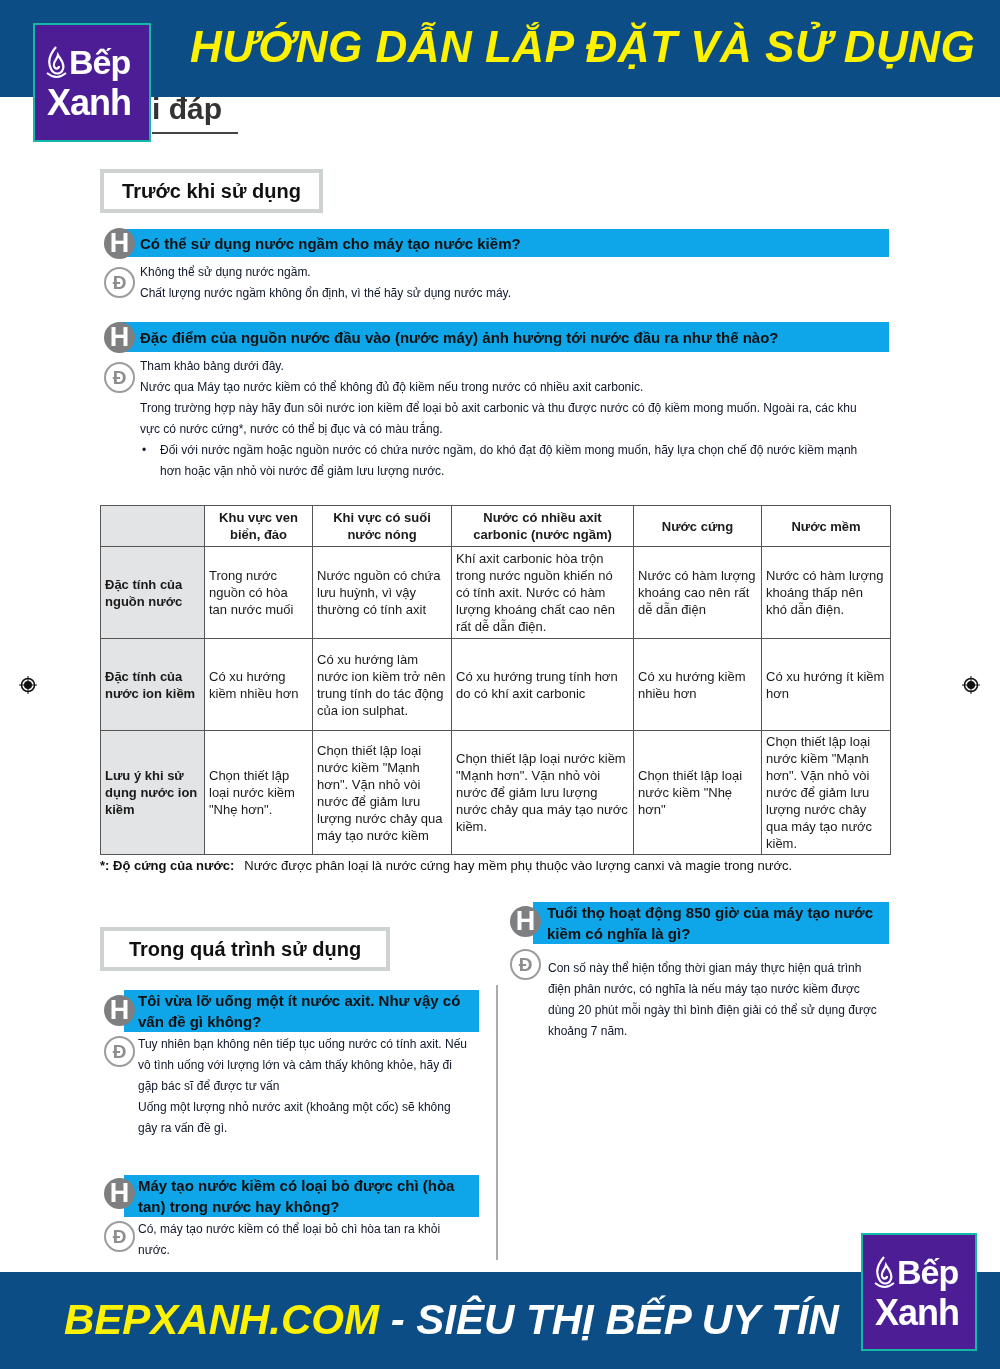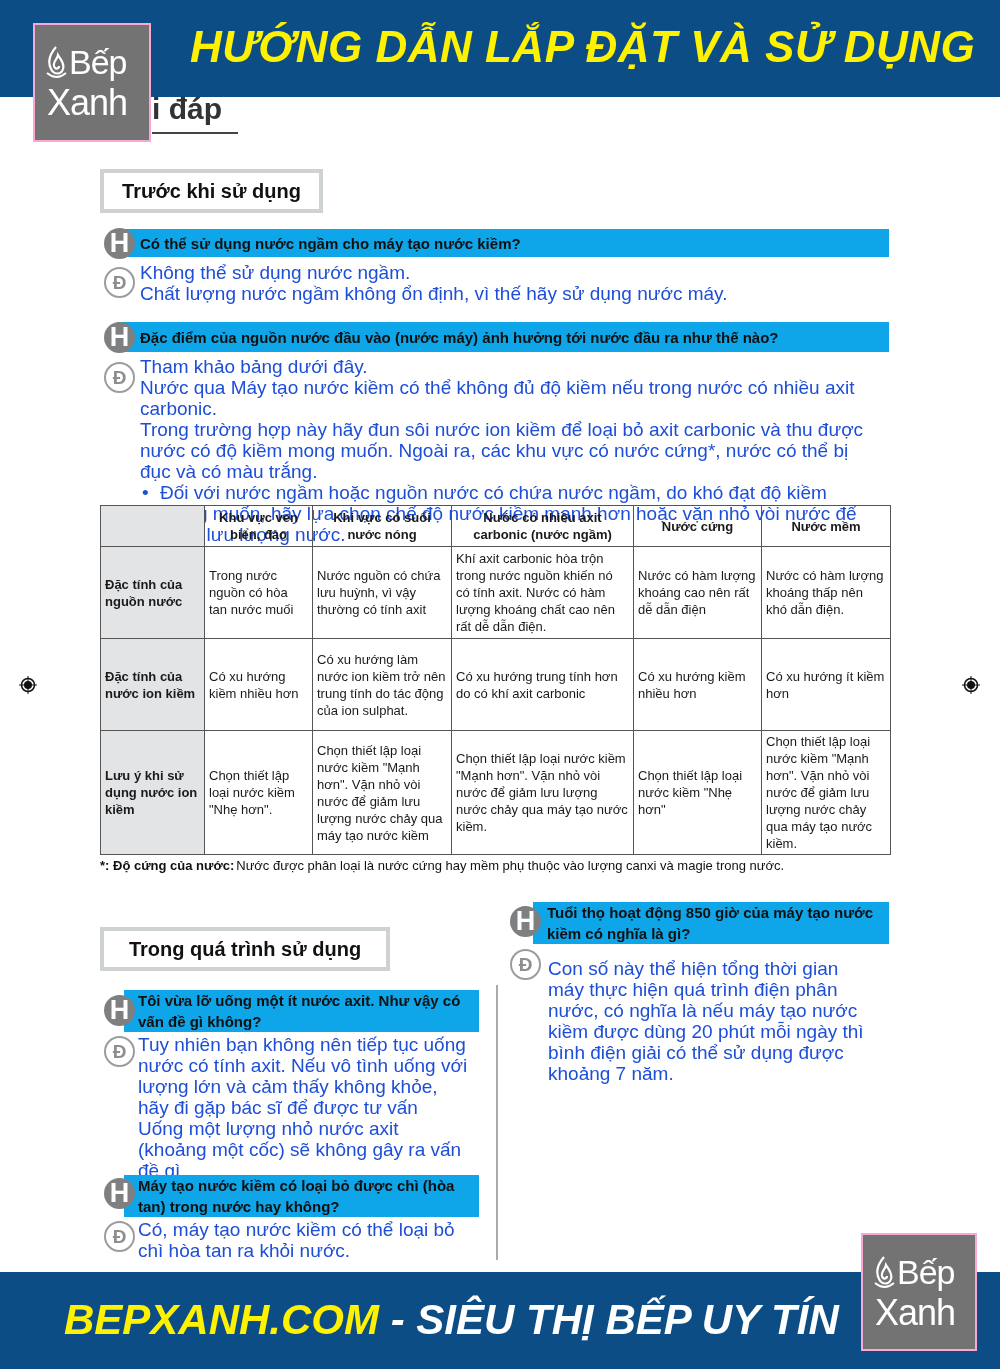--- a/index.html
+++ b/index.html
@@ -1,55 +1,55 @@
 <!DOCTYPE html>
 <html><head>
 <meta charset="utf-8">
 <style>
   html, body { margin:0; padding:0; }
   body { width:1000px; height:1369px; position:relative; background:#ffffff; overflow:hidden;
          font-family:"Liberation Sans", "DejaVu Sans", sans-serif; color:#1a1a1a; }
   .top-banner { position:absolute; left:0; top:0; width:1000px; height:97px; background:#0b4d84; }
   .banner-title { position:absolute; left:190px; top:22px; font-size:44px; font-weight:bold; font-style:italic;
                   color:#fff200; letter-spacing:0.5px; white-space:nowrap; }
-  .logo { position:absolute; background:#737373; border:2px solid #f9a8d4; box-sizing:border-box; color:#fff;
-          font-weight:normal; text-align:left; }
+  .logo { position:absolute; background:#4c1d95; border:2px solid #14b8a6; box-sizing:border-box; color:#fff;
+          font-weight:bold; text-align:left; }
   .logo-top { left:33px; top:23px; width:118px; height:119px; }
   .logo-bottom { left:861px; top:1233px; width:116px; height:118px; }
   .logo .l1, .logo .l2 { position:absolute; font-size:34px; line-height:1; letter-spacing:-1px; }
   .logo .l1 { left:34px; top:20px; }
   .logo .l2 { left:12px; top:60px; font-size:36px; }
   .logo .flame { position:absolute; left:10px; top:20px; width:22px; height:34px; }
 
   .page-heading { position:absolute; left:152px; top:92px; font-size:30px; font-weight:bold; color:#333; }
   .page-heading-rule { position:absolute; left:152px; top:132px; width:86px; height:2px; background:#444; }
 
   .section-box { position:absolute; border:4px solid #cfd2d3; background:#fff; box-sizing:border-box;
                  font-weight:bold; font-size:20px; color:#111; display:flex; align-items:center; justify-content:center; }
   .sec1 { left:100px; top:169px; width:223px; height:44px; }
   .sec2 { left:100px; top:927px; width:290px; height:44px; }
 
   .qa-q { position:absolute; background:#0ea5e9; font-weight:bold; font-size:15px; line-height:21px; color:#111; }
-  .qa-a { position:absolute; font-size:19px; line-height:21px; color:#1d4ed8; }
+  .qa-a { position:absolute; font-size:12px; line-height:21px; color:#0f172a; }
   .badge-h { position:absolute; width:31px; height:31px; border-radius:50%; background:#7d7f81; color:#fff;
              font-weight:bold; font-size:27px; text-align:center; line-height:31px; }
   .badge-d { position:absolute; width:27px; height:27px; border-radius:50%; border:2px solid #9a9c9e; background:#fff;
              color:#8c8e90; font-weight:bold; font-size:19px; text-align:center; line-height:27px; }
   .qa-a p { margin:0; }
   .bullet-line { padding-left:20px; position:relative; }
   .bullet-line:before { content:"\2022"; position:absolute; left:2px; top:0; }
 
   table.water { position:absolute; left:100px; top:505px; width:790px; border-collapse:collapse; font-size:13px;
                 line-height:17px; table-layout:fixed; }
   table.water td, table.water th { border:1.5px solid #555; padding:2px 4px; vertical-align:middle; }
   table.water th { font-weight:bold; text-align:center; height:36px; }
   table.water th.corner, table.water td.rowhead { background:#e3e4e5; }
   table.water td.rowhead { font-weight:bold; }
   .footnote { position:absolute; left:100px; top:858px; font-size:13px; color:#111; white-space:nowrap; }
-  .footnote b { margin-right:2px;text-align:center; }
+  .footnote b { margin-right:10px;text-align:center; }
 
   .col-divider { position:absolute; width:2px; background:#a8aaac; }
 
   .reg-mark { position:absolute; width:18px; height:18px; }
 
   .bottom-banner { position:absolute; left:0; top:1272px; width:1000px; height:97px; background:#0b4d84; }
   .bottom-text { position:absolute; left:64px; top:1296px; font-size:42px; font-weight:bold; font-style:italic; white-space:nowrap; }
   .bottom-text .site { color:#fff200; }
   .bottom-text .slogan { color:#ffffff; }
 </style>

